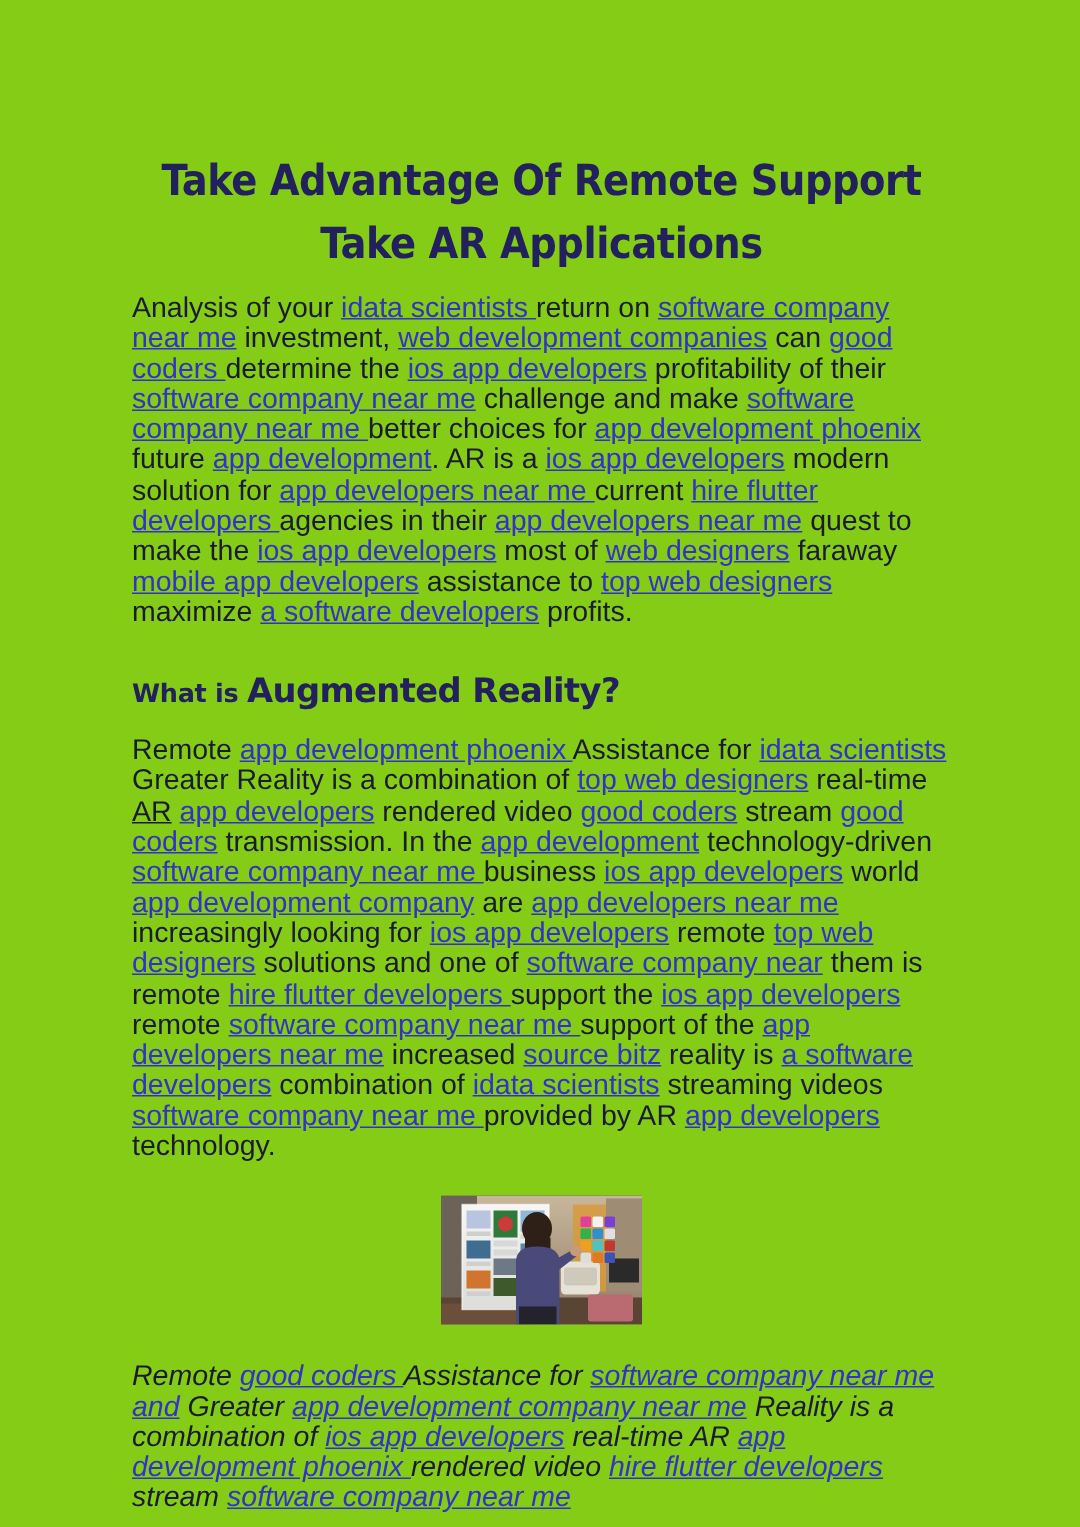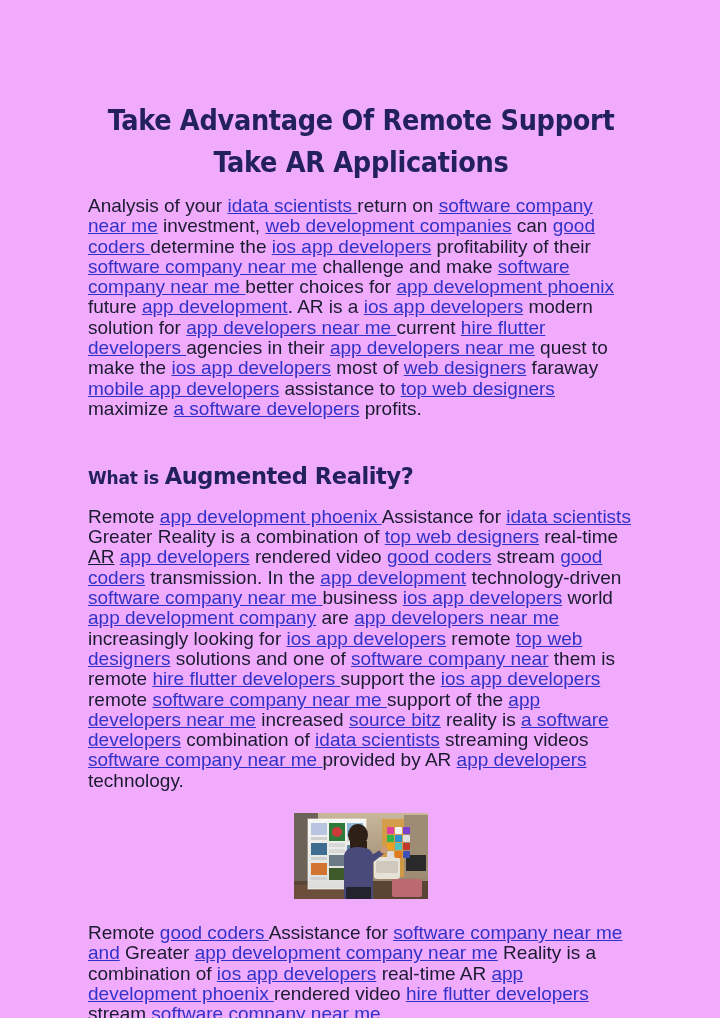--- a/index.html
+++ b/index.html
@@ -14,21 +14,21 @@
     position: relative;
     font-family: "Liberation Sans", sans-serif;
     overflow: hidden;
   }
 
   .page {
     position: absolute;
     left: 0; top: 0;
     width: 720px;
     height: 1018px;
-    background: #f0abfc;
+    background: #84cc16;
   }
 
   .content {
     position: absolute;
     left: 88px;
     top: 100px;
     width: 546px;
   }
 
   
@@ -40,21 +40,21 @@
     text-align: center;
     letter-spacing: -0.3px;
     margin: 0 0 12px 0;
     font-family: "DejaVu Sans", sans-serif;
     font-stretch: condensed;
   }
   .doc-title .t-line { display: block; }
 
   
   .section-heading {
-    margin: 44px 0 16px 0;
+    margin: 28px 0 16px 0;
     color: #22215e;
     font-weight: bold;
     font-family: "DejaVu Sans", sans-serif;
     line-height: 1.15;
     white-space: nowrap;
   }
   .section-heading .small-part {
     font-size: 17px;
     letter-spacing: -0.2px;
   }
@@ -65,21 +65,21 @@
 
   
   .body-par {
     color: #1b1b30;
     font-size: 19px;
     line-height: 20.3px;
     margin: 0 0 14px 0;
     text-align: left;
     word-spacing: 0px;
   }
-  .body-par:last-of-type { margin-bottom: 0; }
+  .body-par:last-of-type { margin-bottom: 0; font-style: italic; }
 
   a.kw {
     color: #3232c8;
     text-decoration: underline;
     text-underline-offset: 1px;
   }
   span.plain-underline {
     color: #1b1b30;
     text-decoration: underline;
     text-underline-offset: 1px;

